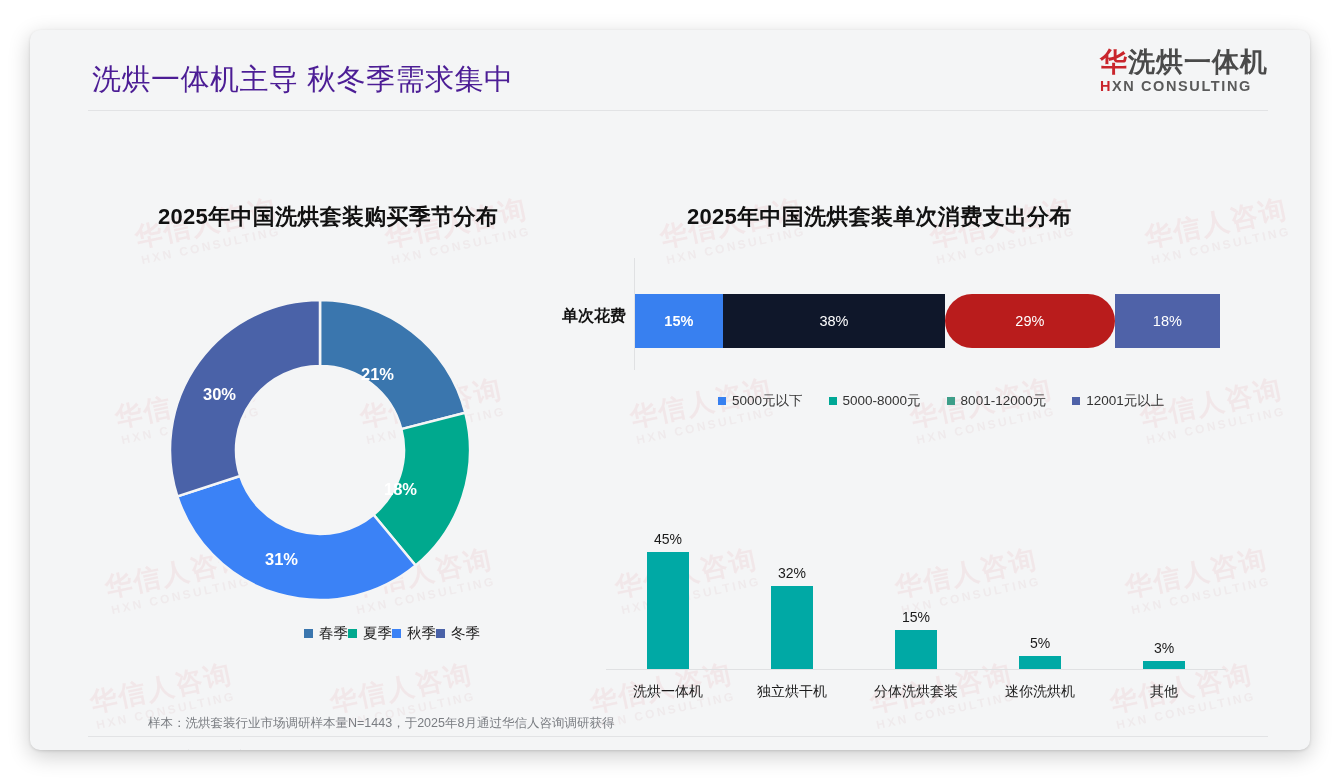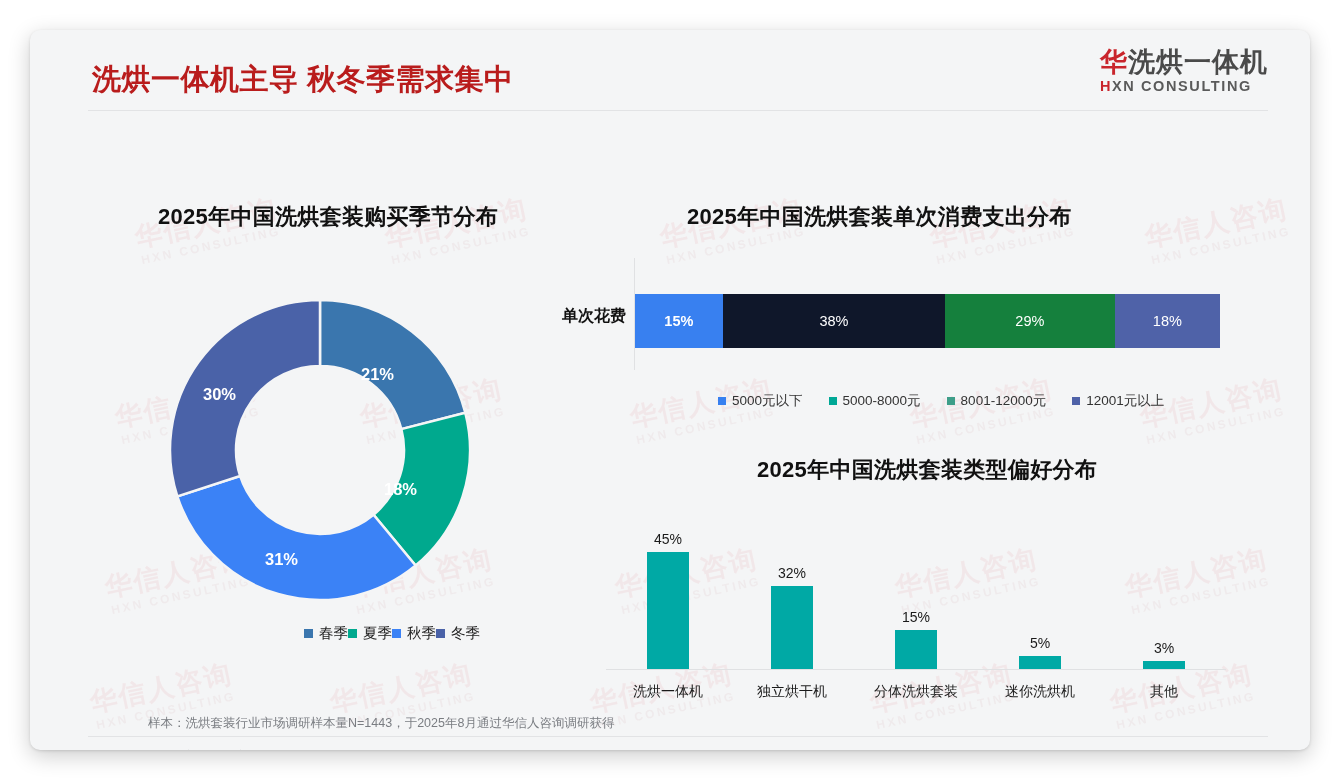--- a/index.html
+++ b/index.html
@@ -61,22 +61,22 @@
     left: 0; top: 0;
     width: 1280px;
     height: 90px;
     z-index: 3;
   }
   #page-title {
     position: absolute;
     left: 62px;
     top: 30px;
     font-size: 29px;
-    font-weight: 700;
-    color: #b91c1c;
+    font-weight: 400;
+    color: #4c1d95;
     letter-spacing: 0.5px;
     white-space: nowrap;
   }
   #logo {
     position: absolute;
     right: 35px;
     top: 18px;
     text-align: left;
     width: 175px;
   }
@@ -449,21 +449,21 @@
   <div id="stack-wrap">
     <div id="stack-cat-label">单次花费</div>
     <div id="stack-axis"></div>
     <div id="stack-bar">
         <div class="stack-seg first" style="flex: 15 0 0px; background: rgb(56, 128, 240);">
           <span>15%</span>
         </div>
         <div class="stack-seg" style="flex: 38 0 0px; background: #0f172a;">
           <span>38%</span>
         </div>
-        <div class="stack-seg" style="flex: 29 0 0px; background: #15803d;">
+        <div class="stack-seg" style="flex: 29 0 0px; background: #b91c1c; border-radius: 27px;">
           <span>29%</span>
         </div>
         <div class="stack-seg" style="flex: 18 0 0px; background: rgb(79, 98, 168);">
           <span>18%</span>
         </div>
       </div>
   </div>
 
   <div id="stack-legend">
       <div class="legend-item">
@@ -477,21 +477,20 @@
       <div class="legend-item">
         <span class="legend-swatch" style="background: rgb(62, 158, 137); width: 8px; height: 8px;"></span>
         <span>8001-12000元</span>
       </div>
       <div class="legend-item">
         <span class="legend-swatch" style="background: rgb(79, 98, 168); width: 8px; height: 8px;"></span>
         <span>12001元以上</span>
       </div>
     </div>
 
-  <div class="chart-title" id="title-bars">2025年中国洗烘套装类型偏好分布</div>
 
   <div id="bars-wrap">
     <div id="bars-row">
         <div class="bar-col">
           <div class="bar-value">45%</div>
           <div class="bar-rect" style="height: 117px; background: rgb(0, 169, 165);"></div>
           <div class="bar-cat">洗烘一体机</div>
         </div>
         <div class="bar-col">
           <div class="bar-value">32%</div>

